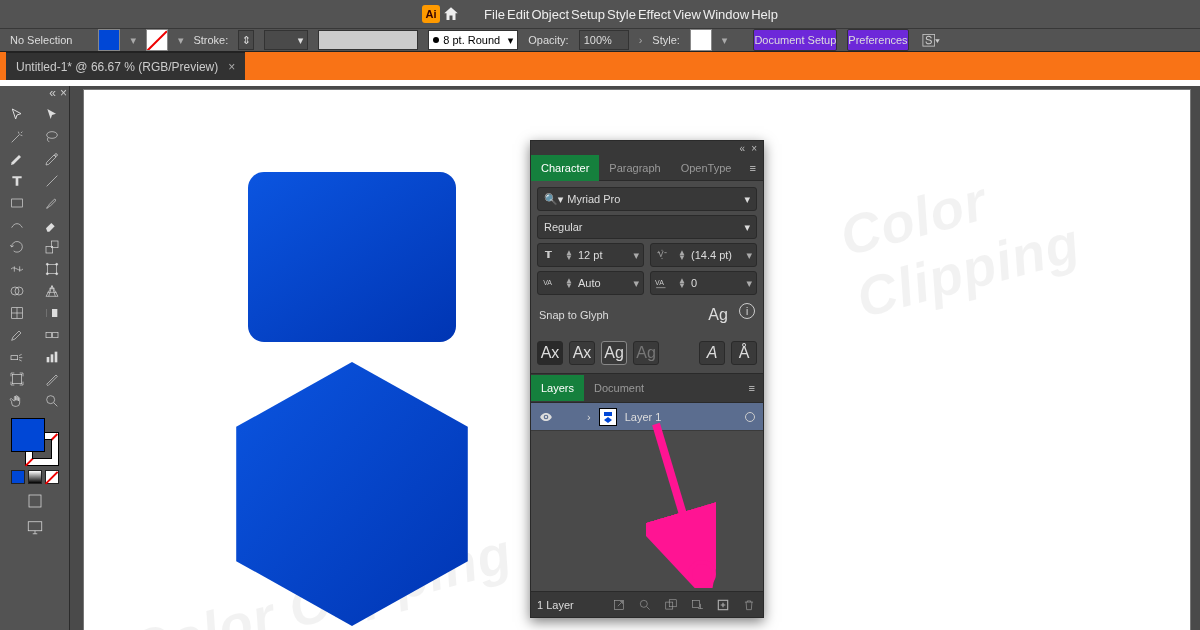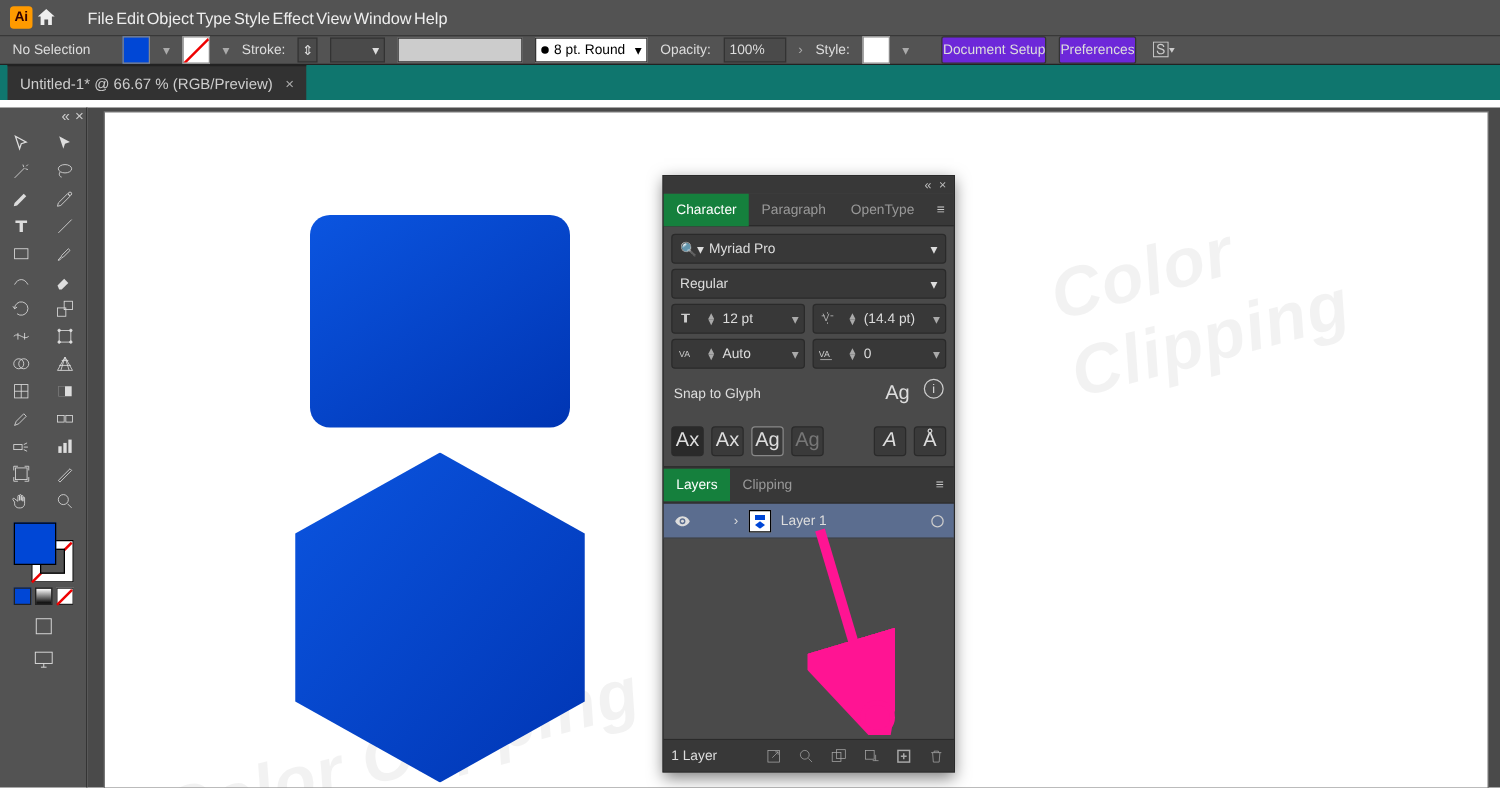--- a/index.html
+++ b/index.html
@@ -1,28 +1,28 @@
 <!DOCTYPE html>
 <html><head>
 <meta charset="utf-8">
 <style>
   * { box-sizing: border-box; margin: 0; padding: 0; font-family: -apple-system, "Segoe UI", Tahoma, sans-serif; }
   body { background: #fff; width: 1200px; height: 630px; overflow: hidden; user-select: none; }
 
-  .menubar { height: 28px; background: #535353; display: flex; align-items: center; padding: 0 8px; gap: 2px; color: #eee; font-size: 13px; }
+  .menubar { height: 28px; background: #535353; display: flex; align-items: center; padding: 0 8px; gap: 2px; color: #eee; font-size: 13px; justify-content: center; }
   .menubar .app-icon { width: 18px; height: 18px; background: #ff9a00; border-radius: 3px; display: flex; align-items: center; justify-content: center; font-weight: 700; color: #330000; font-size: 11px; }
   .menubar .home { width: 18px; height: 18px; color: #eee; }
   .menubar span { cursor: default; }
 
   .optionsbar { height: 24px; background: #535353; border-top: 1px solid #383838; border-bottom: 1px solid #222; display: flex; align-items: center; padding: 0 10px; gap: 10px; color: #ddd; font-size: 11px; }
   .optionsbar .swatch { width: 22px; height: 22px; border: 1px solid #888; display: inline-block; }
   .optionsbar .combo { height: 20px; background: #4a4a4a; border: 1px solid #333; display: inline-flex; align-items: center; padding: 0 4px; gap: 4px; }
   .optionsbar .btn { height: 22px; background: #6d28d9; border: 1px solid #333; padding: 0 0; display: inline-flex; align-items: center; border-radius: 2px; }
 
-  .tabbar { height: 28px; background: #0f766e; display: flex; align-items: flex-start; padding: 0 6px; }
+  .tabbar { height: 28px; background: #f97316; display: flex; align-items: flex-start; padding: 0 6px; }
   .tabbar .tab { height: 28px; background: #323232; color: #ccc; font-size: 12px; padding: 0 10px; display: flex; align-items: center; gap: 10px; border-top: 1px solid #222; }
   .tabbar .tab .x { font-size: 12px; color: #aaa; }
 
   .workspace { position: absolute; top: 86px; left: 0; right: 0; bottom: 0; display: flex; }
   .toolgutter { width: 70px; background: #535353; border-right: 1px solid #2b2b2b; position: relative; padding-top: 18px; }
   .toolgutter .collapse { position: absolute; top: 0; right: 2px; color: #ccc; font-size: 12px; display:flex; gap:4px;}
   .toolgrid { display: grid; grid-template-columns: 1fr 1fr; }
   .toolcell { height: 22px; display: flex; align-items: center; justify-content: center; color: #ddd; }
   .toolcell svg { width: 16px; height: 16px; }
   .fillstroke { width: 48px; height: 48px; position: relative; margin: 6px auto 4px; }
@@ -79,21 +79,21 @@
 
 <div class="menubar">
   <div class="app-icon">Ai</div>
   <svg class="home" viewBox="0 0 24 24" fill="currentColor">
       <path d="M12 3l9 8h-3v9h-4v-6h-4v6H6v-9H3z"></path>
     </svg>
   <span style="width:20px"></span>
   <span>File</span>
   <span>Edit</span>
   <span>Object</span>
-  <span>Type</span>
+  <span>Setup</span>
   <span>Style</span>
   <span>Effect</span>
   <span>View</span>
   <span>Window</span>
   <span>Help</span>
 </div>
 
 <div class="optionsbar">
   <span>No Selection</span>
   <span style="width:6px"></span>
@@ -427,21 +427,21 @@
       <div style="flex:1"></div>
       <div class="gbtn">
           <i>A</i>
         </div>
       <div class="gbtn">Å</div>
     </div>
   </div>
 
   <div class="layers-tabs">
     <div class="ptab active">Layers</div>
-    <div class="ptab">Clipping</div>
+    <div class="ptab">Document</div>
     <div class="ptab menu">≡</div>
   </div>
   <div class="layer-row">
     <svg class="eye" viewBox="0 0 24 24" fill="#ddd">
         <path d="M12 5c-5 0-9 4-10 7 1 3 5 7 10 7s9-4 10-7c-1-3-5-7-10-7zm0 11a4 4 0 110-8 4 4 0 010 8z"></path>
         <circle cx="12" cy="12" r="2"></circle>
       </svg>
     <span style="width:18px"></span>
     <span style="color:#ddd">›</span>
     <div class="layer-thumb">

